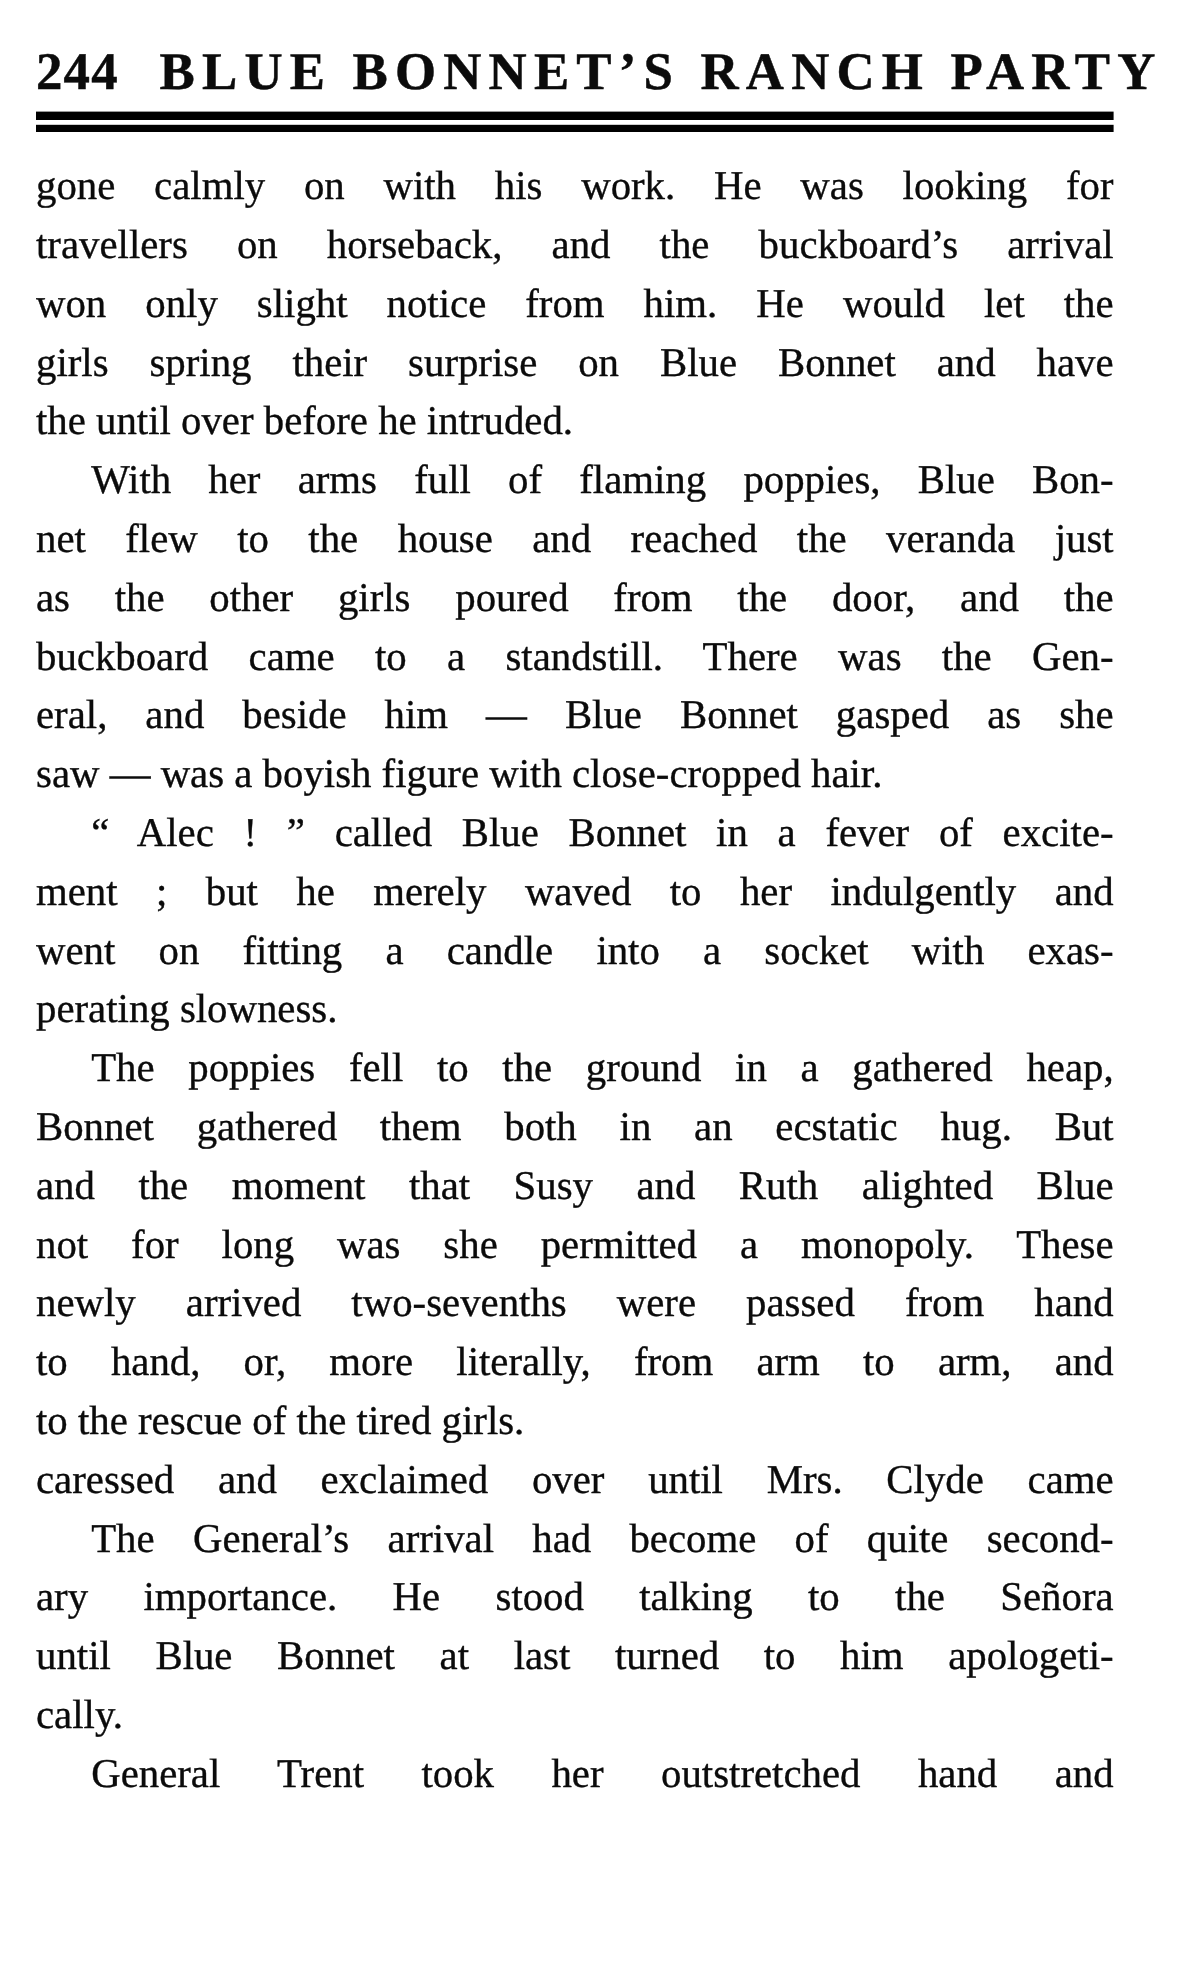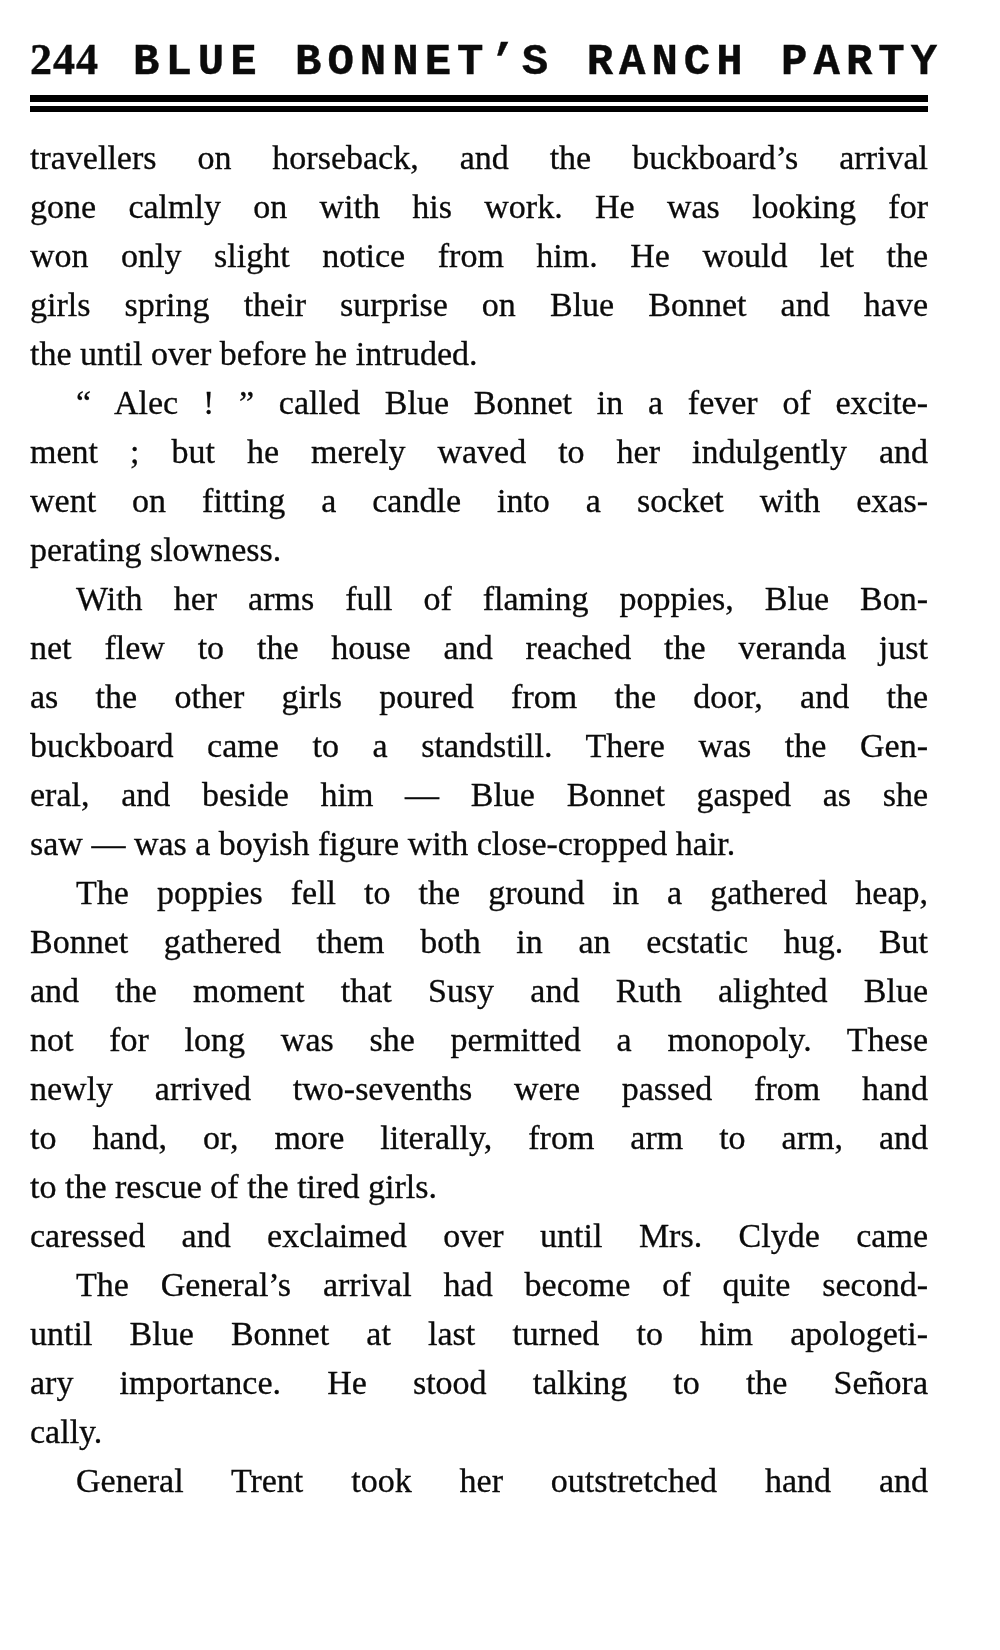--- a/index.html
+++ b/index.html
@@ -24,21 +24,20 @@
     white-space: nowrap;
   }
   .page-number {
     letter-spacing: 1px;
     flex: 0 0 auto;
   }
   .running-title {
     margin-left: 34px;
     letter-spacing: 6px;
     flex: 1 1 auto;
-    font-family: Liberation Mono, monospace;
   }
   .rule-double {
     margin-top: 7px;
     height: 17px;
     border-top: 7px solid #000;
     border-bottom: 6px solid #000;
   }
   .page-body {
     margin-top: 21px;
     font-size: 34px;
@@ -63,54 +62,54 @@
 
   <div class="running-head">
     <span class="page-number">244</span>
     <span class="running-title">BLUE BONNET’S RANCH PARTY</span>
   </div>
 
   <div class="rule-double"></div>
 
   <div class="page-body" id="body-container">
       <div class="para">
+        <div class="line">gone calmly on with his work.  He was looking for</div>
         <div class="line">travellers on horseback, and the buckboard’s arrival</div>
-        <div class="line">gone calmly on with his work.  He was looking for</div>
         <div class="line">won only slight notice from him.  He would let the</div>
         <div class="line">girls spring their surprise on Blue Bonnet and have</div>
         <div class="line last">the until over before he intruded.</div>
-      </div>
-      <div class="para">
-        <div class="line indent">“ Alec ! ” called Blue Bonnet in a fever of excite-</div>
-        <div class="line">ment ; but he merely waved to her indulgently and</div>
-        <div class="line">went on fitting a candle into a socket with exas-</div>
-        <div class="line last">perating slowness.</div>
       </div>
       <div class="para">
         <div class="line indent">With her arms full of flaming poppies, Blue Bon-</div>
         <div class="line">net flew to the house and reached the veranda just</div>
         <div class="line">as the other girls poured from the door, and the</div>
         <div class="line">buckboard came to a standstill.  There was the Gen-</div>
         <div class="line">eral, and beside him — Blue Bonnet gasped as she</div>
         <div class="line last">saw — was a boyish figure with close-cropped hair.</div>
+      </div>
+      <div class="para">
+        <div class="line indent">“ Alec ! ” called Blue Bonnet in a fever of excite-</div>
+        <div class="line">ment ; but he merely waved to her indulgently and</div>
+        <div class="line">went on fitting a candle into a socket with exas-</div>
+        <div class="line last">perating slowness.</div>
       </div>
       <div class="para">
         <div class="line indent">The poppies fell to the ground in a gathered heap,</div>
         <div class="line">Bonnet gathered them both in an ecstatic hug.  But</div>
         <div class="line">and the moment that Susy and Ruth alighted Blue</div>
         <div class="line">not for long was she permitted a monopoly.  These</div>
         <div class="line">newly arrived two-sevenths were passed from hand</div>
         <div class="line">to hand, or, more literally, from arm to arm, and</div>
         <div class="line last">to the rescue of the tired girls.</div>
         <div class="line">caressed and exclaimed over until Mrs. Clyde came</div>
       </div>
       <div class="para">
         <div class="line indent">The General’s arrival had become of quite second-</div>
+        <div class="line">ary importance.  He stood talking to the Señora</div>
         <div class="line">until Blue Bonnet at last turned to him apologeti-</div>
-        <div class="line">ary importance.  He stood talking to the Señora</div>
         <div class="line last">cally.</div>
       </div>
       <div class="para">
         <div class="line indent">General Trent took her outstretched hand and</div>
       </div>
     </div>
 
 </div>
 
 </body></html>

